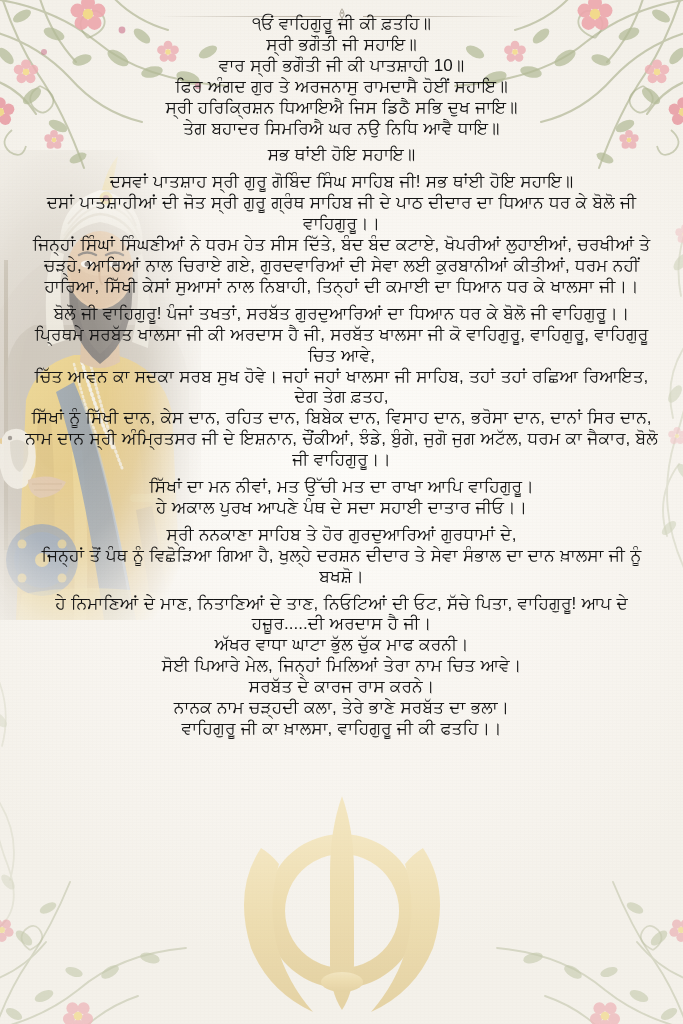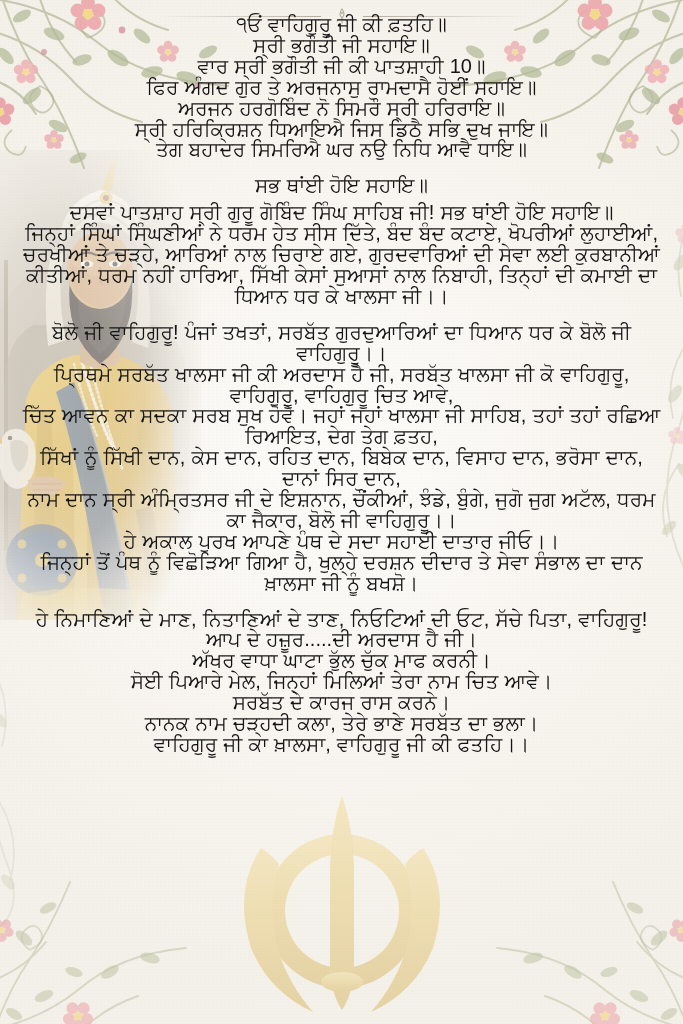--- a/index.html
+++ b/index.html
@@ -97,28 +97,28 @@
     position: absolute;
     left: 0;
     right: 0;
     top: 14px;
     padding: 0 22px;
     box-sizing: border-box;
     text-align: center;
   }
   .line {
     color: #141414;
-    font-size: 20px;
+    font-size: 17px;
     line-height: 20.9px;
     letter-spacing: .05px;
     white-space: normal;
     word-spacing: .5px;
     text-rendering: optimizeLegibility;
   }
-  .line.gap-before { margin-top: 15px; }
+  .line.gap-before { margin-top: 6px; }
   .line.gap-after  { margin-bottom: 6px; }
 </style>
 </head>
 <body>
 
 <div id="page">
 
   <div class="paper-base"></div>
   <div class="paper-grain"></div>
 
@@ -556,32 +556,34 @@
       <circle cx="13" cy="6" r="1.1" fill="#9a9384"></circle>
     </svg>
     <div class="bar right"></div>
   </div>
 
   <div class="content">
     <div class="line">੧ਓਂ ਵਾਹਿਗੁਰੂ ਜੀ ਕੀ ਫ਼ਤਹਿ॥</div>
     <div class="line">ਸ੍ਰੀ ਭਗੌਤੀ ਜੀ ਸਹਾਇ॥</div>
     <div class="line">ਵਾਰ ਸ੍ਰੀ ਭਗੌਤੀ ਜੀ ਕੀ ਪਾਤਸ਼ਾਹੀ 10॥</div>
     <div class="line">ਫਿਰ ਅੰਗਦ ਗੁਰ ਤੇ ਅਰਜਨਾਸੁ ਰਾਮਦਾਸੈ ਹੋਈਂ ਸਹਾਇ॥</div>
-    <div class="line">ਅਰਜਨ ਹਰਗੋਬਿੰਦ ਨੋ ਸਿਮਰੌ ਸ੍ਰੀ ਹਰਿਰਾਇ॥</div>
     <div class="line">ਸ੍ਰੀ ਹਰਿਕ੍ਰਿਸ਼ਨ ਧਿਆਇਐ ਜਿਸ ਡਿਠੈ ਸਭਿ ਦੁਖ ਜਾਇ॥</div>
     <div class="line">ਤੇਗ ਬਹਾਦਰ ਸਿਮਰਿਐ ਘਰ ਨਉ ਨਿਧਿ ਆਵੈ ਧਾਇ॥</div>
     <div class="line gap-before gap-after">ਸਭ ਥਾਂਈ ਹੋਇ ਸਹਾਇ॥</div>
     <div class="line">ਦਸਵਾਂ ਪਾਤਸ਼ਾਹ ਸ੍ਰੀ ਗੁਰੂ ਗੋਬਿੰਦ ਸਿੰਘ ਸਾਹਿਬ ਜੀ! ਸਭ ਥਾਂਈ ਹੋਇ ਸਹਾਇ॥</div>
+    <div class="line">ਦਸਾਂ ਪਾਤਸ਼ਾਹੀਆਂ ਦੀ ਜੋਤ ਸ੍ਰੀ ਗੁਰੂ ਗ੍ਰੰਥ ਸਾਹਿਬ ਜੀ ਦੇ ਪਾਠ ਦੀਦਾਰ ਦਾ ਧਿਆਨ ਧਰ ਕੇ ਬੋਲੋ ਜੀ ਵਾਹਿਗੁਰੂ।।</div>
     <div class="line">ਜਿਨ੍ਹਾਂ ਸਿੰਘਾਂ ਸਿੰਘਣੀਆਂ ਨੇ ਧਰਮ ਹੇਤ ਸੀਸ ਦਿੱਤੇ, ਬੰਦ ਬੰਦ ਕਟਾਏ, ਖੋਪਰੀਆਂ ਲੁਹਾਈਆਂ, ਚਰਖੀਆਂ ਤੇ ਚੜ੍ਹੇ, ਆਰਿਆਂ ਨਾਲ ਚਿਰਾਏ ਗਏ, ਗੁਰਦਵਾਰਿਆਂ ਦੀ ਸੇਵਾ ਲਈ ਕੁਰਬਾਨੀਆਂ ਕੀਤੀਆਂ, ਧਰਮ ਨਹੀਂ ਹਾਰਿਆ, ਸਿੱਖੀ ਕੇਸਾਂ ਸੁਆਸਾਂ ਨਾਲ ਨਿਬਾਹੀ, ਤਿਨ੍ਹਾਂ ਦੀ ਕਮਾਈ ਦਾ ਧਿਆਨ ਧਰ ਕੇ ਖਾਲਸਾ ਜੀ।।</div>
     <div class="line gap-before">ਬੋਲੋ ਜੀ ਵਾਹਿਗੁਰੂ! ਪੰਜਾਂ ਤਖਤਾਂ, ਸਰਬੱਤ ਗੁਰਦੁਆਰਿਆਂ ਦਾ ਧਿਆਨ ਧਰ ਕੇ ਬੋਲੋ ਜੀ ਵਾਹਿਗੁਰੂ।।</div>
     <div class="line">ਪ੍ਰਿਥਮੇ ਸਰਬੱਤ ਖਾਲਸਾ ਜੀ ਕੀ ਅਰਦਾਸ ਹੈ ਜੀ, ਸਰਬੱਤ ਖਾਲਸਾ ਜੀ ਕੋ ਵਾਹਿਗੁਰੂ, ਵਾਹਿਗੁਰੂ, ਵਾਹਿਗੁਰੂ ਚਿਤ ਆਵੇ,</div>
     <div class="line">ਚਿੱਤ ਆਵਨ ਕਾ ਸਦਕਾ ਸਰਬ ਸੁਖ ਹੋਵੇ। ਜਹਾਂ ਜਹਾਂ ਖਾਲਸਾ ਜੀ ਸਾਹਿਬ, ਤਹਾਂ ਤਹਾਂ ਰਛਿਆ ਰਿਆਇਤ, ਦੇਗ ਤੇਗ ਫ਼ਤਹ,</div>
     <div class="line">ਸਿੱਖਾਂ ਨੂੰ ਸਿੱਖੀ ਦਾਨ, ਕੇਸ ਦਾਨ, ਰਹਿਤ ਦਾਨ, ਬਿਬੇਕ ਦਾਨ, ਵਿਸਾਹ ਦਾਨ, ਭਰੋਸਾ ਦਾਨ, ਦਾਨਾਂ ਸਿਰ ਦਾਨ,</div>
     <div class="line">ਨਾਮ ਦਾਨ ਸ੍ਰੀ ਅੰਮ੍ਰਿਤਸਰ ਜੀ ਦੇ ਇਸ਼ਨਾਨ, ਚੌਂਕੀਆਂ, ਝੰਡੇ, ਬੁੰਗੇ, ਜੁਗੋ ਜੁਗ ਅਟੱਲ, ਧਰਮ ਕਾ ਜੈਕਾਰ, ਬੋਲੋ ਜੀ ਵਾਹਿਗੁਰੂ।।</div>
+    <div class="line gap-before">ਸਿੱਖਾਂ ਦਾ ਮਨ ਨੀਵਾਂ, ਮਤ ਉੱਚੀ ਮਤ ਦਾ ਰਾਖਾ ਆਪਿ ਵਾਹਿਗੁਰੂ।</div>
     <div class="line">ਹੇ ਅਕਾਲ ਪੁਰਖ ਆਪਣੇ ਪੰਥ ਦੇ ਸਦਾ ਸਹਾਈ ਦਾਤਾਰ ਜੀਓ।।</div>
+    <div class="line gap-before">ਸ੍ਰੀ ਨਨਕਾਣਾ ਸਾਹਿਬ ਤੇ ਹੋਰ ਗੁਰਦੁਆਰਿਆਂ ਗੁਰਧਾਮਾਂ ਦੇ,</div>
     <div class="line">ਜਿਨ੍ਹਾਂ ਤੋਂ ਪੰਥ ਨੂੰ ਵਿਛੋੜਿਆ ਗਿਆ ਹੈ, ਖੁਲ੍ਹੇ ਦਰਸ਼ਨ ਦੀਦਾਰ ਤੇ ਸੇਵਾ ਸੰਭਾਲ ਦਾ ਦਾਨ ਖ਼ਾਲਸਾ ਜੀ ਨੂੰ ਬਖਸ਼ੋ।</div>
     <div class="line gap-before">ਹੇ ਨਿਮਾਣਿਆਂ ਦੇ ਮਾਣ, ਨਿਤਾਣਿਆਂ ਦੇ ਤਾਣ, ਨਿਓਟਿਆਂ ਦੀ ਓਟ, ਸੱਚੇ ਪਿਤਾ, ਵਾਹਿਗੁਰੂ! ਆਪ ਦੇ ਹਜ਼ੂਰ.....ਦੀ ਅਰਦਾਸ ਹੈ ਜੀ।</div>
     <div class="line">ਅੱਖਰ ਵਾਧਾ ਘਾਟਾ ਭੁੱਲ ਚੁੱਕ ਮਾਫ ਕਰਨੀ।</div>
     <div class="line">ਸੋਈ ਪਿਆਰੇ ਮੇਲ, ਜਿਨ੍ਹਾਂ ਮਿਲਿਆਂ ਤੇਰਾ ਨਾਮ ਚਿਤ ਆਵੇ।</div>
     <div class="line">ਸਰਬੱਤ ਦੇ ਕਾਰਜ ਰਾਸ ਕਰਨੇ।</div>
     <div class="line">ਨਾਨਕ ਨਾਮ ਚੜ੍ਹਦੀ ਕਲਾ, ਤੇਰੇ ਭਾਣੇ ਸਰਬੱਤ ਦਾ ਭਲਾ।</div>
     <div class="line">ਵਾਹਿਗੁਰੂ ਜੀ ਕਾ ਖ਼ਾਲਸਾ, ਵਾਹਿਗੁਰੂ ਜੀ ਕੀ ਫਤਹਿ।।</div>
   </div>
 
 </div>

